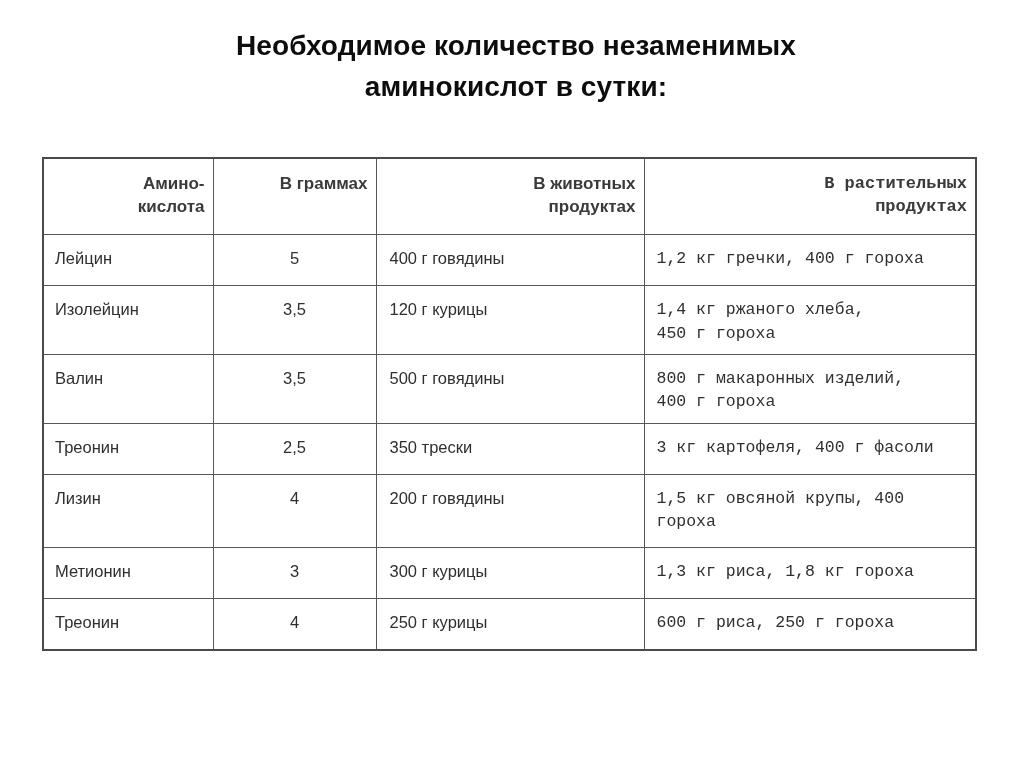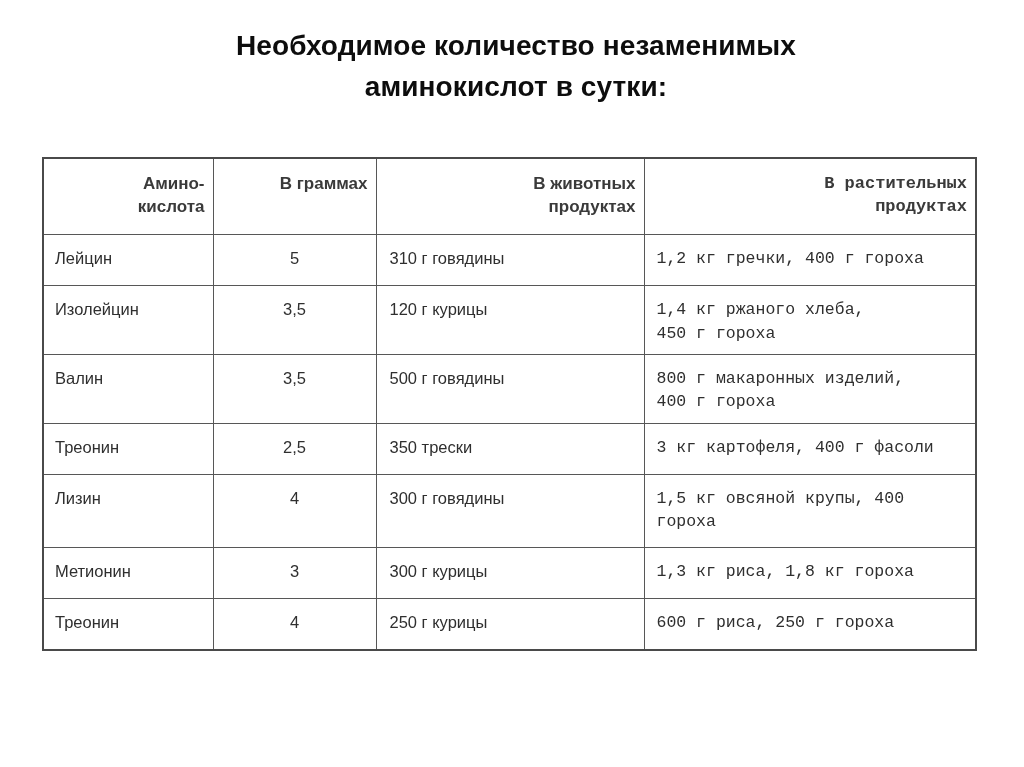--- a/index.html
+++ b/index.html
@@ -127,21 +127,21 @@
         <th>
           <span class="h-line">В растительных</span>
           <span class="h-line">продуктах</span>
         </th>
       </tr>
     </thead>
     <tbody>
       <tr>
         <td class="cell-name">Лейцин</td>
         <td class="cell-grams">5</td>
-        <td class="cell-anim">310 г говядины</td>
+        <td class="cell-anim">400 г говядины</td>
         <td class="cell-plant">
           <span class="l">1,2 кг гречки, 400 г гороха</span>
         </td>
       </tr>
       <tr class="tall">
         <td class="cell-name">Изолейцин</td>
         <td class="cell-grams">3,5</td>
         <td class="cell-anim">120 г курицы</td>
         <td class="cell-plant">
           <span class="l">1,4 кг ржаного хлеба,</span>
@@ -161,21 +161,21 @@
         <td class="cell-name">Треонин</td>
         <td class="cell-grams">2,5</td>
         <td class="cell-anim">350 трески</td>
         <td class="cell-plant">
           <span class="l">3 кг картофеля, 400 г фасоли</span>
         </td>
       </tr>
       <tr>
         <td class="cell-name">Лизин</td>
         <td class="cell-grams">4</td>
-        <td class="cell-anim">300 г говядины</td>
+        <td class="cell-anim">200 г говядины</td>
         <td class="cell-plant">
           <span class="l">1,5 кг овсяной крупы, 400 гороха</span>
         </td>
       </tr>
       <tr>
         <td class="cell-name">Метионин</td>
         <td class="cell-grams">3</td>
         <td class="cell-anim">300 г курицы</td>
         <td class="cell-plant">
           <span class="l">1,3 кг риса, 1,8 кг гороха</span>

